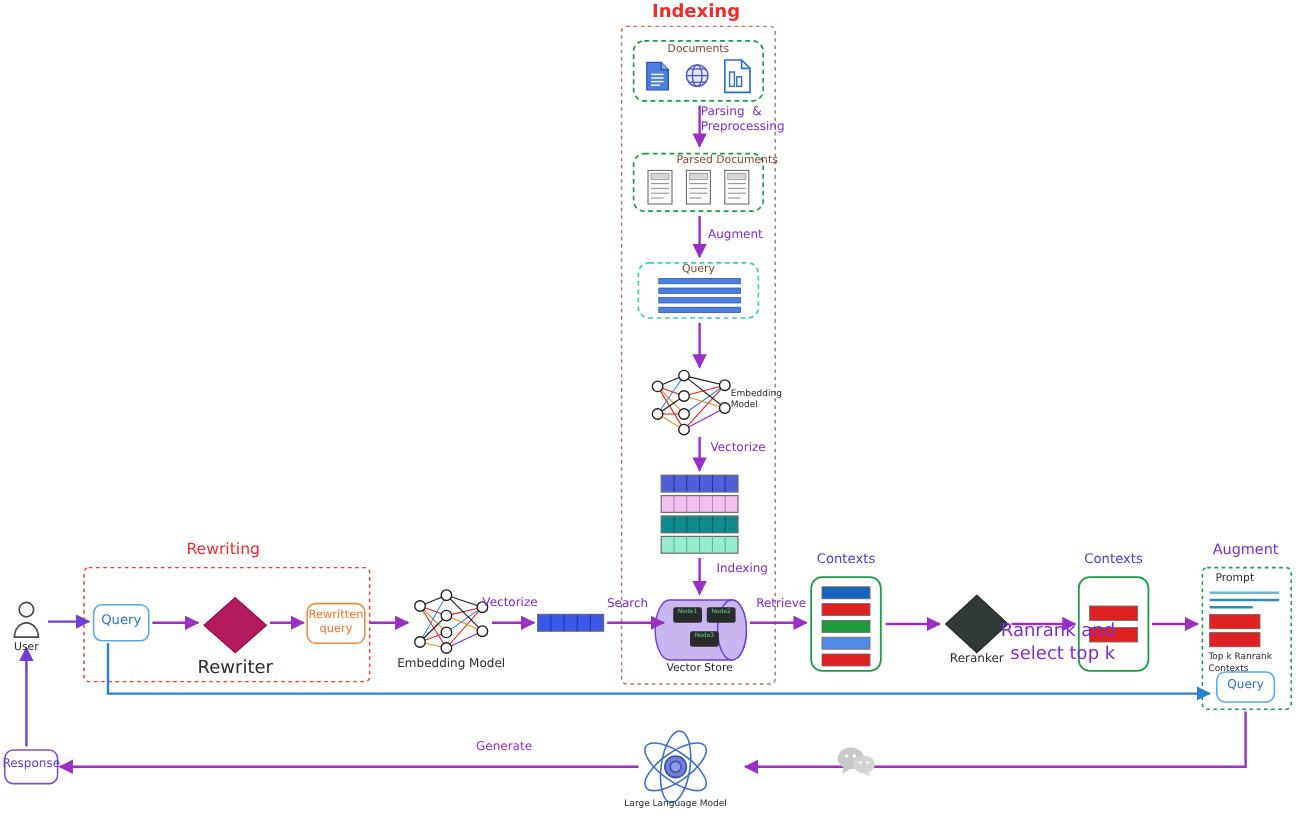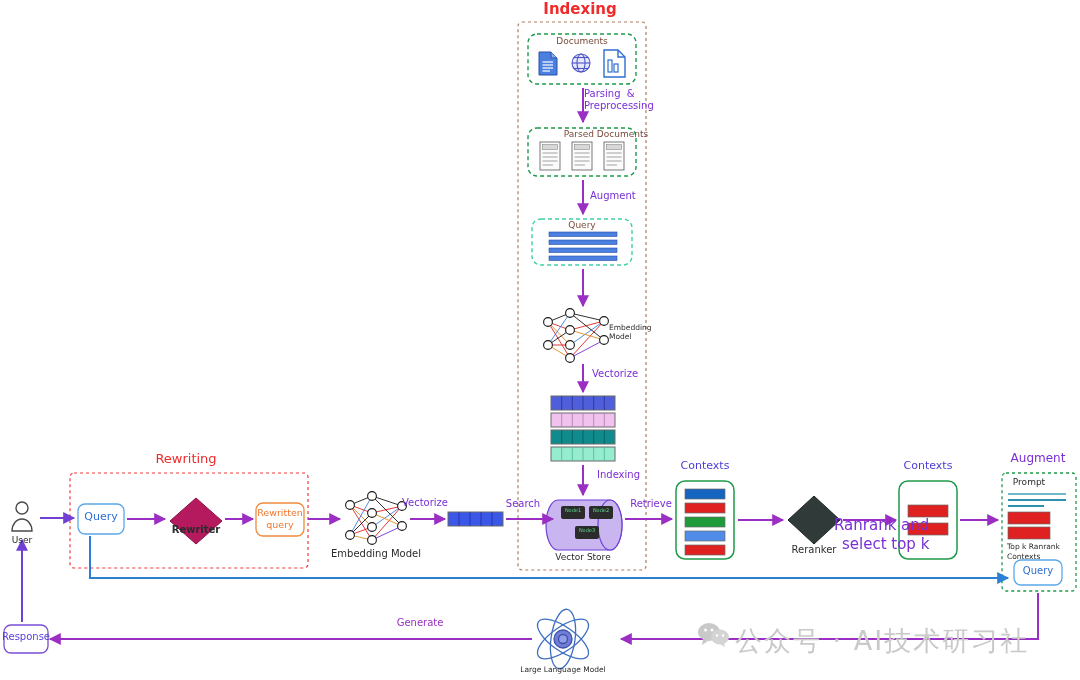--- a/index.html
+++ b/index.html
@@ -340,21 +340,21 @@
   <div class="lbl ctr" style="left:573px;top:508px;color:#5fd68f;font-size:5px;">Node1</div>
   <div class="lbl ctr" style="left:601px;top:508px;color:#5fd68f;font-size:5px;">Node2</div>
   <div class="lbl ctr" style="left:587px;top:528px;color:#5fd68f;font-size:5px;">Node3</div>
 
   <div class="lbl ctr" style="left:186px;top:452px;color:#ef2b2b;font-size:13px;">Rewriting</div>
 
   <div class="lbl ctr" style="left:22px;top:535px;color:#2b2b2b;font-size:9px;">User</div>
 
   <div class="lbl ctr" style="left:101px;top:511px;color:#2f6fd0;font-size:11px;">Query</div>
 
-  <div class="lbl ctr" style="left:196px;top:524px;color:#2b2b2b;font-size:10px;font-weight:bold;">Rewriter</div>
+  <div class="lbl ctr" style="left:196px;top:548px;color:#2b2b2b;font-size:15px;">Rewriter</div>
 
   <div class="lbl ctr" style="left:280px;top:507px;color:#f0762c;font-size:9.5px;line-height:1.25;">Rewritten
 query</div>
 
   <div class="lbl ctr" style="left:376px;top:548px;color:#2b2b2b;font-size:10px;">Embedding Model</div>
 
   <div class="lbl ctr" style="left:425px;top:497px;color:#7a2fd6;font-size:10px;">Vectorize</div>
 
   <div class="lbl ctr" style="left:523px;top:498px;color:#7a2fd6;font-size:10px;">Search</div>
 
@@ -389,15 +389,14 @@
       <ellipse cx="12" cy="10" rx="11" ry="9" fill="#c9c9c9"></ellipse>
       <path d="M6,17 L5,23 L11,19 z" fill="#c9c9c9"></path>
       <ellipse cx="23" cy="15" rx="9" ry="7.5" fill="#d4d4d4"></ellipse>
       <path d="M27,21 L28,25 L23,22 z" fill="#d4d4d4"></path>
       <circle cx="8.5" cy="8" r="1.5" fill="#ffffff"></circle>
       <circle cx="15" cy="8" r="1.5" fill="#ffffff"></circle>
       <circle cx="20" cy="13.5" r="1.2" fill="#ffffff"></circle>
       <circle cx="26" cy="13.5" r="1.2" fill="#ffffff"></circle>
     </svg>
   </div>
-  <div class="wm" style="left:735px;top:623px;">公众号 · AI技术研习社</div>
 
 </div>
 
 </body></html>

